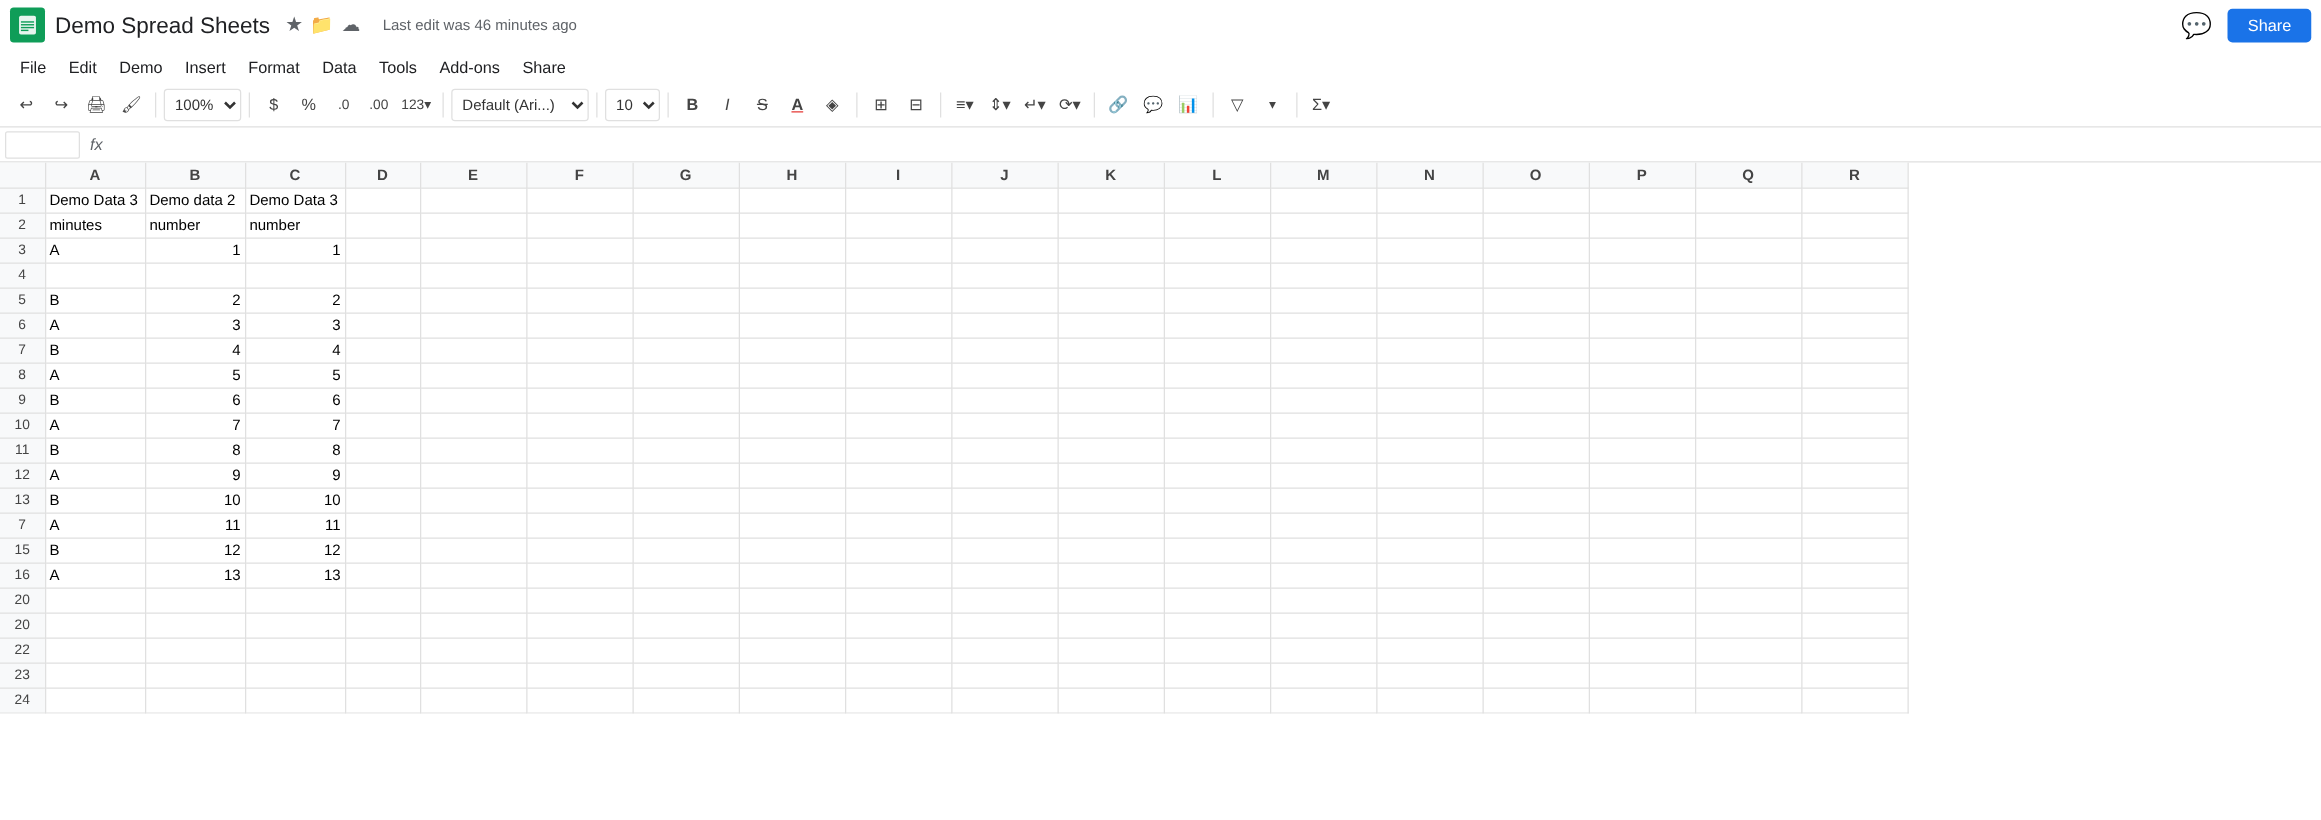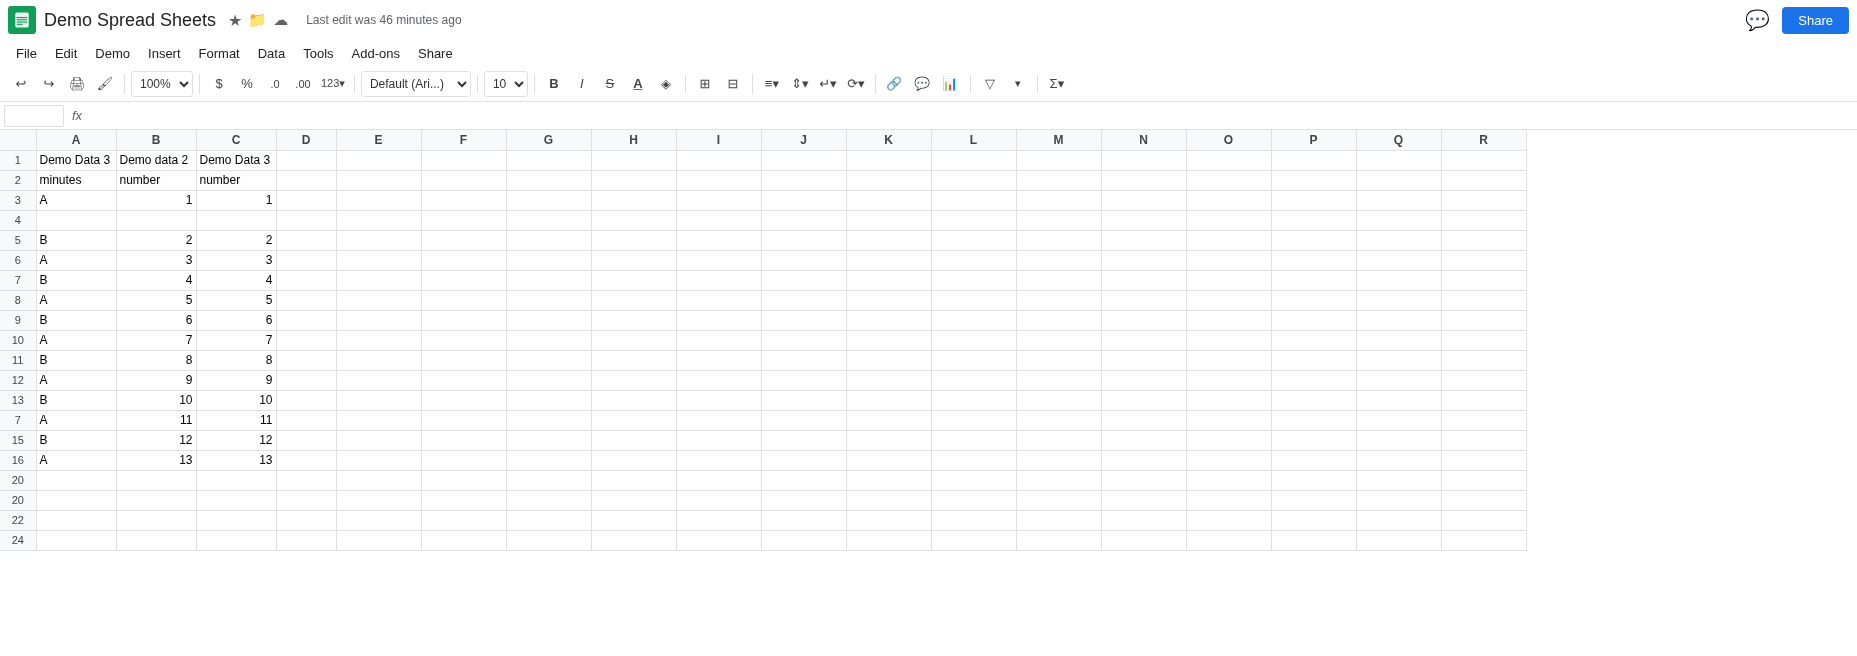--- a/index.html
+++ b/index.html
@@ -710,20 +710,41 @@
           <td class="cell" style="width: 85px;"></td>
           <td class="cell" style="width: 85px;"></td>
           <td class="cell" style="width: 85px;"></td>
           <td class="cell" style="width: 85px;"></td>
           <td class="cell" style="width: 85px;"></td>
           <td class="cell" style="width: 85px;"></td>
           <td class="cell" style="width: 85px;"></td>
           <td class="cell" style="width: 85px;"></td>
         </tr>
         <tr>
+          <td class="row-num">23</td>
+          <td class="cell" style="width: 80px;"></td>
+          <td class="cell" style="width: 80px;"></td>
+          <td class="cell" style="width: 80px;"></td>
+          <td class="cell" style="width: 60px;"></td>
+          <td class="cell" style="width: 85px;"></td>
+          <td class="cell" style="width: 85px;"></td>
+          <td class="cell" style="width: 85px;"></td>
+          <td class="cell" style="width: 85px;"></td>
+          <td class="cell" style="width: 85px;"></td>
+          <td class="cell" style="width: 85px;"></td>
+          <td class="cell" style="width: 85px;"></td>
+          <td class="cell" style="width: 85px;"></td>
+          <td class="cell" style="width: 85px;"></td>
+          <td class="cell" style="width: 85px;"></td>
+          <td class="cell" style="width: 85px;"></td>
+          <td class="cell" style="width: 85px;"></td>
+          <td class="cell" style="width: 85px;"></td>
+          <td class="cell" style="width: 85px;"></td>
+        </tr>
+        <tr>
           <td class="row-num">24</td>
           <td class="cell" style="width: 80px;"></td>
           <td class="cell" style="width: 80px;"></td>
           <td class="cell" style="width: 80px;"></td>
           <td class="cell" style="width: 60px;"></td>
           <td class="cell" style="width: 85px;"></td>
           <td class="cell" style="width: 85px;"></td>
           <td class="cell" style="width: 85px;"></td>
           <td class="cell" style="width: 85px;"></td>
           <td class="cell" style="width: 85px;"></td>

